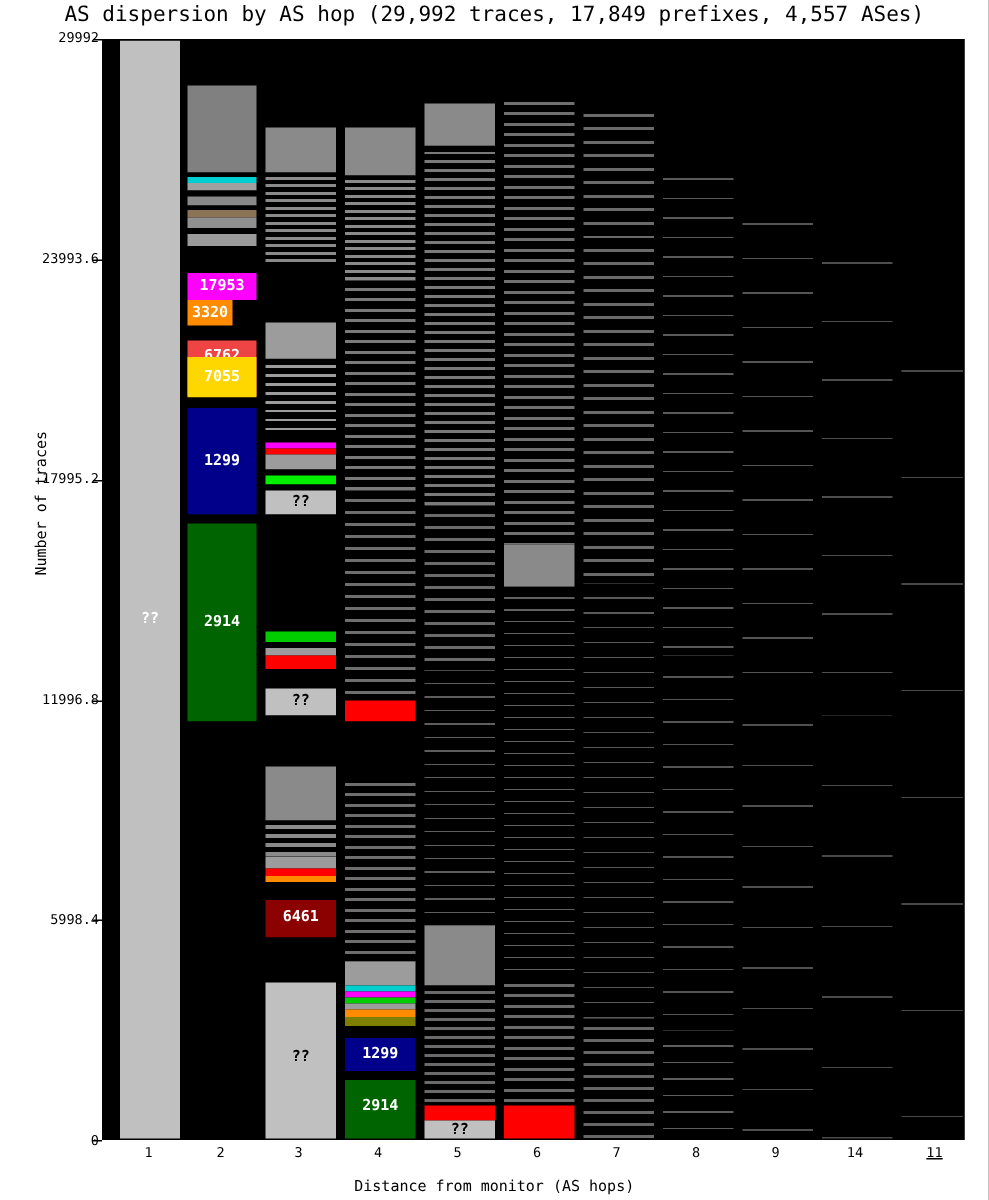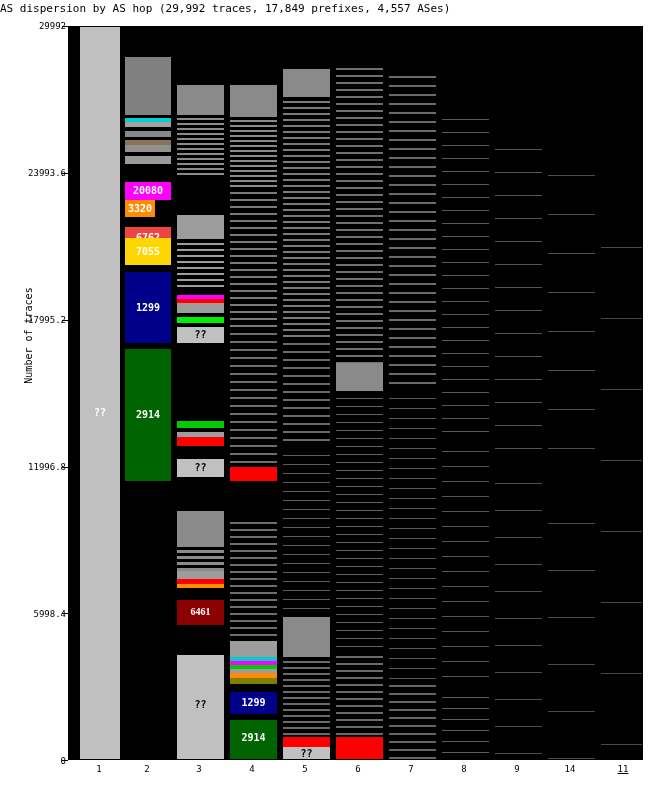--- a/index.html
+++ b/index.html
@@ -18,22 +18,22 @@
   #chart-root {
     position: absolute;
     left: 0; top: 0;
     width: 659px;
     height: 800px;
   }
   .title {
     position: absolute;
     left: 0; top: 2px;
     width: 659px;
-    text-align: left;
-    font-size: 11px;
+    text-align: center;
+    font-size: 14px;
     letter-spacing: 0px;
     white-space: nowrap;
   }
   .plot {
     position: absolute;
     left: 68px;
     top: 26px;
     width: 575px;
     height: 734px;
     background: #000000;
@@ -146,21 +146,21 @@
     <div class="band" style="left:56px; top:100px; width:46px; height:4px; background:#000000;"></div>
     <div class="band" style="left:56px; top:104px; width:46px; height:6px; background:#888888;"></div>
     <div class="band" style="left:56px; top:110px; width:46px; height:3px; background:#000000;"></div>
     <div class="band" style="left:56px; top:113px; width:46px; height:5px; background:#8b7355;"></div>
     <div class="band" style="left:56px; top:118px; width:46px; height:7px; background:#909090;"></div>
     <div class="band" style="left:56px; top:125px; width:46px; height:4px; background:#000000;"></div>
     <div class="band" style="left:56px; top:129px; width:46px; height:8px; background:#9a9a9a;"></div>
     <div class="band" style="left:56px; top:137px; width:46px; height:18px; background:#000000;"></div>
 
     <div class="band" style="left:56px; top:155px; width:46px; height:18px; background:#ff00ff;">
-      <span class="band-label" style="top:3px;">20080</span>
+      <span class="band-label" style="top:3px;">17953</span>
     </div>
     <div class="band" style="left:56px; top:173px; width:30px; height:17px; background:#ff8c00;">
       <span class="band-label" style="top:3px;">3320</span>
     </div>
     <div class="band" style="left:56px; top:200px; width:46px; height:37px; background:#ef4444;">
       <span class="band-label" style="top:5px;">6762</span>
     </div>
     <div class="band" style="left:56px; top:211px; width:46px; height:27px; background:#ffd700;">
       <span class="band-label" style="top:8px;">7055</span>
     </div>
@@ -204,21 +204,21 @@
       <span class="band-label dark" style="top:3px;">??</span>
     </div>
     <div class="band" style="left:108px; top:450px; width:47px; height:34px; background:#000000;"></div>
     <div class="band" style="left:108px; top:484px; width:47px; height:36px; background:#8a8a8a;"></div>
     <div class="band" style="left:108px; top:520px; width:47px; height:24px; background:repeating-linear-gradient(to bottom,#000 0 3px,#8a8a8a 3px 6px);"></div>
     <div class="band" style="left:108px; top:544px; width:47px; height:8px; background:#9c9c9c;"></div>
     <div class="band" style="left:108px; top:552px; width:47px; height:5px; background:#ff0000;"></div>
     <div class="band" style="left:108px; top:557px; width:47px; height:4px; background:#ff8c00;"></div>
     <div class="band" style="left:108px; top:561px; width:47px; height:12px; background:#000000;"></div>
     <div class="band" style="left:108px; top:573px; width:47px; height:25px; background:#8b0000;">
-      <span class="band-label" style="top:6px;font-family:Liberation Serif, serif;">6461</span>
+      <span class="band-label" style="top:6px;">6461</span>
     </div>
     <div class="band" style="left:108px; top:598px; width:47px; height:30px; background:#000000;"></div>
     <div class="band" style="left:108px; top:628px; width:47px; height:106px; background:#c0c0c0;">
       <span class="band-label dark" style="top:44px;">??</span>
     </div>
 
     <div class="band" style="left:161px; top:0px; width:47px; height:58px; background:#000000;"></div>
     <div class="band" style="left:161px; top:58px; width:47px; height:32px; background:#8a8a8a;"></div>
     <div class="band" style="left:161px; top:90px; width:47px; height:70px; background:repeating-linear-gradient(to bottom,#000 0 3px,#8a8a8a 3px 5px);"></div>
     <div class="band" style="left:161px; top:160px; width:47px; height:140px; background:repeating-linear-gradient(to bottom,#000 0 5px,#7a7a7a 5px 7px);"></div>
@@ -290,13 +290,14 @@
   <div class="xtick" style="left:252px;">4</div>
   <div class="xtick" style="left:305px;">5</div>
   <div class="xtick" style="left:358px;">6</div>
   <div class="xtick" style="left:411px;">7</div>
   <div class="xtick" style="left:464px;">8</div>
   <div class="xtick" style="left:517px;">9</div>
   <div class="xtick" style="left:570px;">14</div>
   <div class="xtick" style="left:623px;text-decoration:underline;">11</div>
   <div class="xtick" style="left:676px;">12</div>
 
+  <div class="xlabel">Distance from monitor (AS hops)</div>
 </div>
 
 </body></html>

